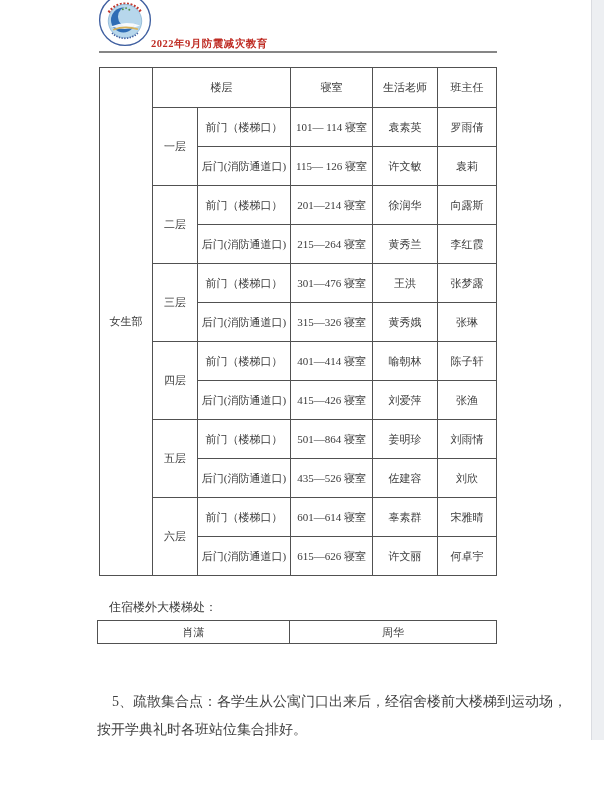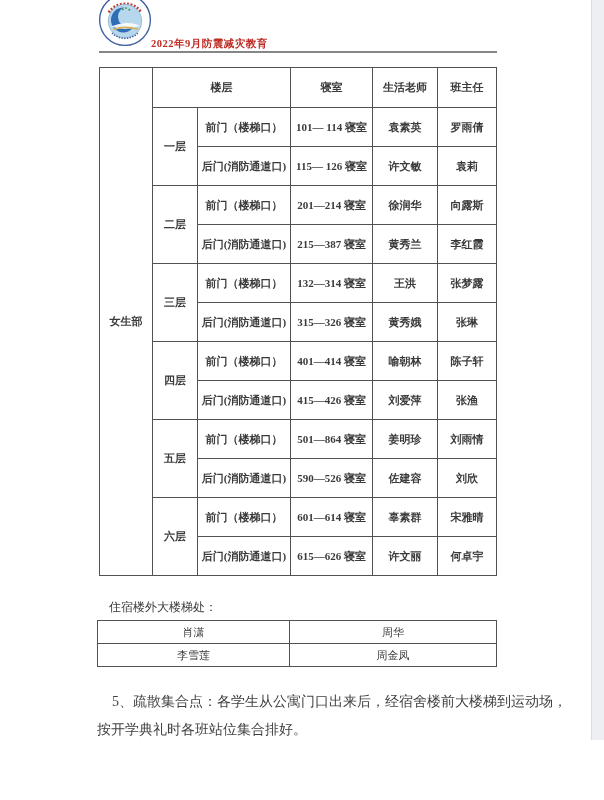--- a/index.html
+++ b/index.html
@@ -18,21 +18,21 @@
   }
   .header-rule{position:absolute;left:99px;top:51px;width:398px;height:2px;background:#868686;}
 
   table.dorm{
     position:absolute;left:99px;top:67px;width:397px;
     border-collapse:collapse;table-layout:fixed;
   }
   table.dorm td{
     border:1px solid #515151;padding:0;margin:0;
     font-size:11px;text-align:center;vertical-align:middle;color:#3a3a3a;
-    overflow:hidden;white-space:nowrap;font-weight:bold;
+    overflow:hidden;white-space:nowrap;
   }
   tr.hd-row td{height:39px;}
   tr.data-row td{height:38px;}
   td.floor-hd{text-align:left;padding-left:17px;}
 
   .stairs-label{position:absolute;left:109px;top:599px;font-size:12px;white-space:nowrap;}
   table.stairs{
     position:absolute;left:97px;top:620px;width:399px;
     border-collapse:collapse;table-layout:fixed;
   }
@@ -108,29 +108,29 @@
 
       <tr class="data-row">
         <td rowspan="2">二层</td>
         <td>前门（楼梯口）</td>
         <td>201—214 寝室</td>
         <td>徐润华</td>
         <td>向露斯</td>
       </tr>
       <tr class="data-row">
         <td>后门(消防通道口)</td>
-        <td>215—387 寝室</td>
+        <td>215—264 寝室</td>
         <td>黄秀兰</td>
         <td>李红霞</td>
       </tr>
 
       <tr class="data-row">
         <td rowspan="2">三层</td>
         <td>前门（楼梯口）</td>
-        <td>132—314 寝室</td>
+        <td>301—476 寝室</td>
         <td>王洪</td>
         <td>张梦露</td>
       </tr>
       <tr class="data-row">
         <td>后门(消防通道口)</td>
         <td>315—326 寝室</td>
         <td>黄秀娥</td>
         <td>张琳</td>
       </tr>
 
@@ -150,21 +150,21 @@
 
       <tr class="data-row">
         <td rowspan="2">五层</td>
         <td>前门（楼梯口）</td>
         <td>501—864 寝室</td>
         <td>姜明珍</td>
         <td>刘雨情</td>
       </tr>
       <tr class="data-row">
         <td>后门(消防通道口)</td>
-        <td>590—526 寝室</td>
+        <td>435—526 寝室</td>
         <td>佐建容</td>
         <td>刘欣</td>
       </tr>
 
       <tr class="data-row">
         <td rowspan="2">六层</td>
         <td>前门（楼梯口）</td>
         <td>601—614 寝室</td>
         <td>辜素群</td>
         <td>宋雅晴</td>
@@ -183,24 +183,20 @@
   <table class="stairs">
     <colgroup>
         <col style="width:192px">
         <col style="width:207px">
       </colgroup>
     <tbody>
       <tr>
         <td>肖潇</td>
         <td>周华</td>
       </tr>
-      <tr>
-        <td>李雪莲</td>
-        <td>周金凤</td>
-      </tr>
     </tbody>
   </table>
 
   <div class="para">
     <div class="l1">5、疏散集合点：各学生从公寓门口出来后，经宿舍楼前大楼梯到运动场，</div>
     <div class="l2">按开学典礼时各班站位集合排好。</div>
   </div>
 
   <div class="page-num">— 9 —</div>
 

